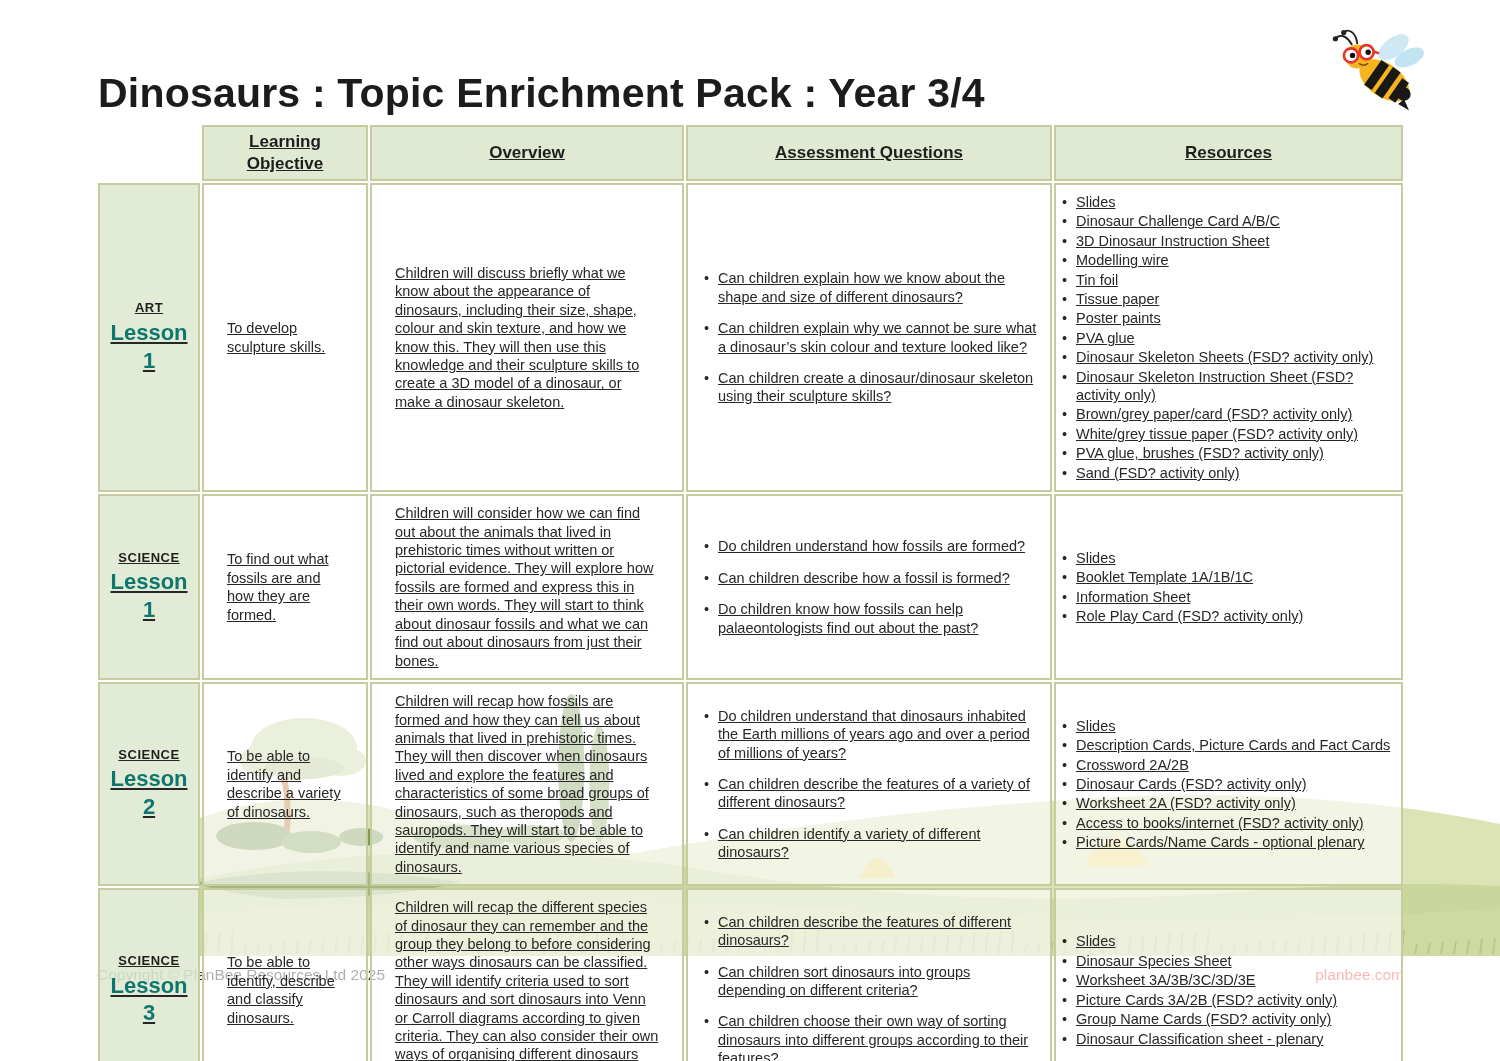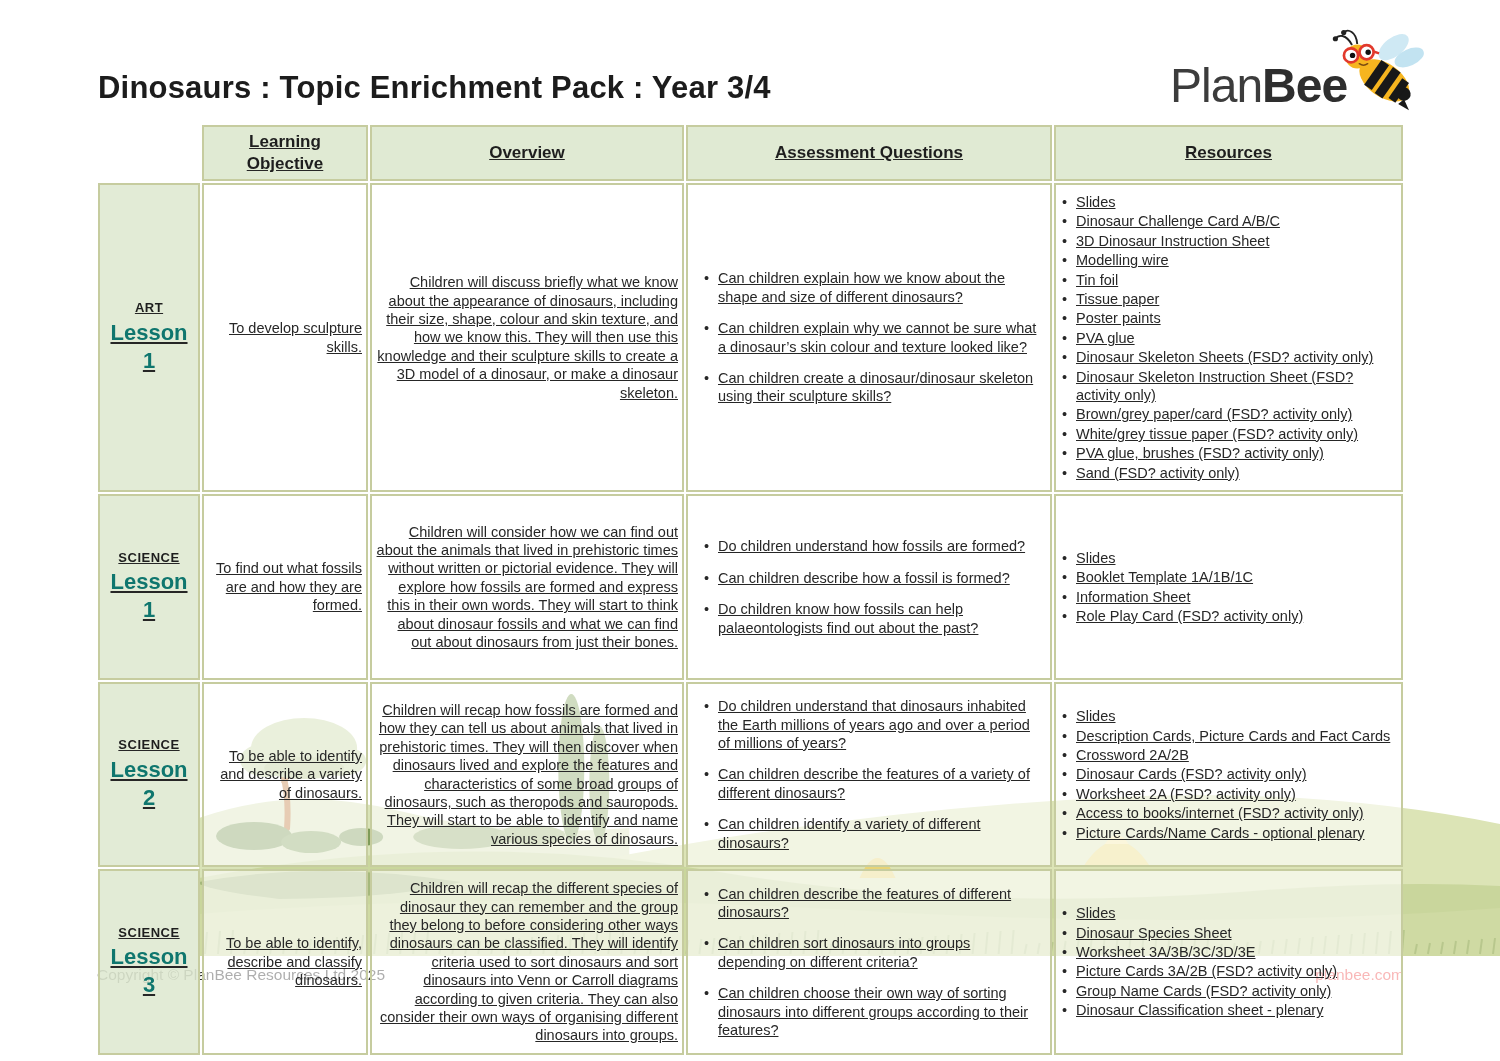--- a/index.html
+++ b/index.html
@@ -8,21 +8,21 @@
     position: relative;
     background: #ffffff;
     font-family: "Liberation Sans", sans-serif;
     color: #262626;
     overflow: hidden;
   }
 
   
   .page-title {
     position: absolute; left: 98px; top: 70px;
-    font-size: 31px; font-weight: bold; color: #1c1c1c; letter-spacing: .2px;
+    font-size: 41px; font-weight: bold; color: #1c1c1c; letter-spacing: .2px;
   }
   .logo { position: absolute; left: 1170px; top: 58px; width: 245px; height: 70px; }
   .logo .logo-text { font-size: 48px; letter-spacing: -1px; color:#3c3c3c; }
   .logo .plan { font-weight: normal; }
   .logo .bee  { font-weight: bold; color:#2e2e2e; }
   .logo svg.bee-svg { position:absolute; right: -14px; top: -30px; width: 104px; height: 86px; }
 
   
   svg.landscape { position: absolute; left: 199px; top: 686px; width: 1301px; height: 270px; z-index: 0; }
 
@@ -40,21 +40,21 @@
     padding: 4px 8px;
   }
   .plan-table thead th.corner { border: none; background: transparent; }
   .lesson-cell {
     background: rgba(223,233,209,0.9);
     text-align: center; padding: 6px; margin-top: 29px;
   }
   .lesson-cell .subject { font-size: 13px; font-weight: bold; letter-spacing: .5px; color:#1e1e1e; }
   .lesson-cell .lesson  { font-size: 22px; font-weight: bold; color:#0f766e; margin-top: 2px; }
   .plan-table td { background: rgba(255,255,255,0.62); color:#272727; }
-  td.objective-cell, td.overview-cell { text-align: right; padding: 8px 4px; }
+  td.objective-cell, td.overview-cell { text-align: left; padding: 8px 23px; }
   td.questions-cell { padding: 10px 12px 10px 14px; margin-top: 24px; }
   td.resources-cell { padding: 8px 8px 8px 4px; }
 
   tr.r1 { height: 245px; }
   tr.r2 { height: 186px; }
   tr.r3 { height: 185px; }
   tr.r4 { height: 148px; }
 
   ul.bullets { list-style: none; }
   ul.bullets li { position: relative; padding-left: 16px; }
@@ -203,21 +203,20 @@
       <line x1="1254" y1="268" x2="1256" y2="255"></line>
       <line x1="1267" y1="268" x2="1269" y2="254"></line>
       <line x1="1280" y1="268" x2="1282" y2="253"></line>
       <line x1="1293" y1="268" x2="1295" y2="252"></line>
     </g>
 </svg>
 
 <h1 class="page-title">Dinosaurs : Topic Enrichment Pack : Year 3/4</h1>
 
 <div class="logo">
-  <span class="logo-text"><span class="plan">Plan</span><span class="bee">Bee</span></span>
   <svg class="bee-svg" viewBox="0 0 100 82" aria-hidden="true">
 
     <ellipse cx="66" cy="18" rx="17" ry="9" fill="#cfe9f4" transform="rotate(-38 66 18)"></ellipse>
     <ellipse cx="81" cy="28" rx="15" ry="8" fill="#bfe2f0" transform="rotate(-24 81 28)" opacity="0.95"></ellipse>
 
     <g transform="translate(57,50) rotate(35)">
       <ellipse cx="0" cy="0" rx="27" ry="16" fill="#f6b51f"></ellipse>
       <circle cx="23" cy="0" r="6.5" fill="#181818"></circle>
       <line x1="-9" y1="-14.5" x2="-9" y2="14.5" stroke="#181818" stroke-width="9"></line>
       <line x1="4" y1="-15.3" x2="4" y2="15.3" stroke="#181818" stroke-width="9"></line>

